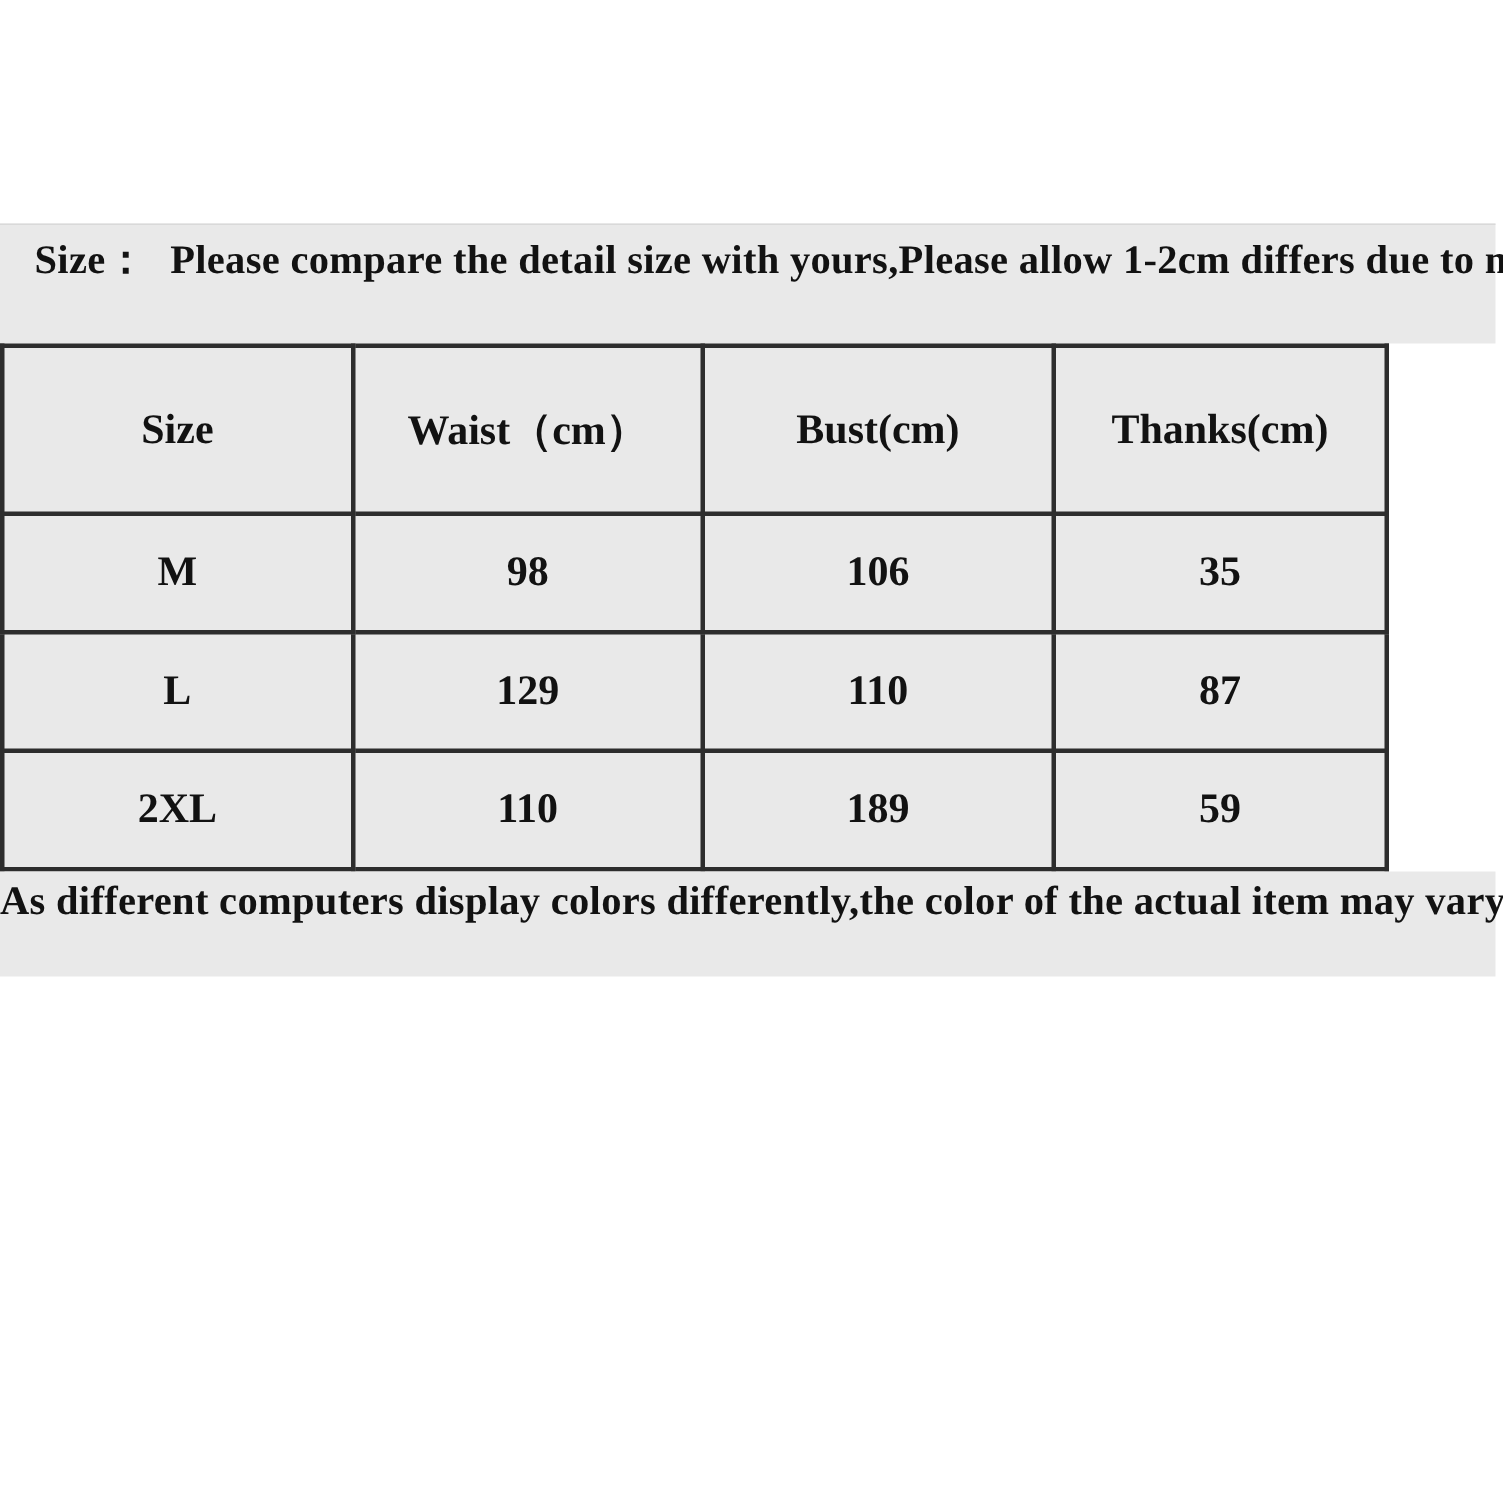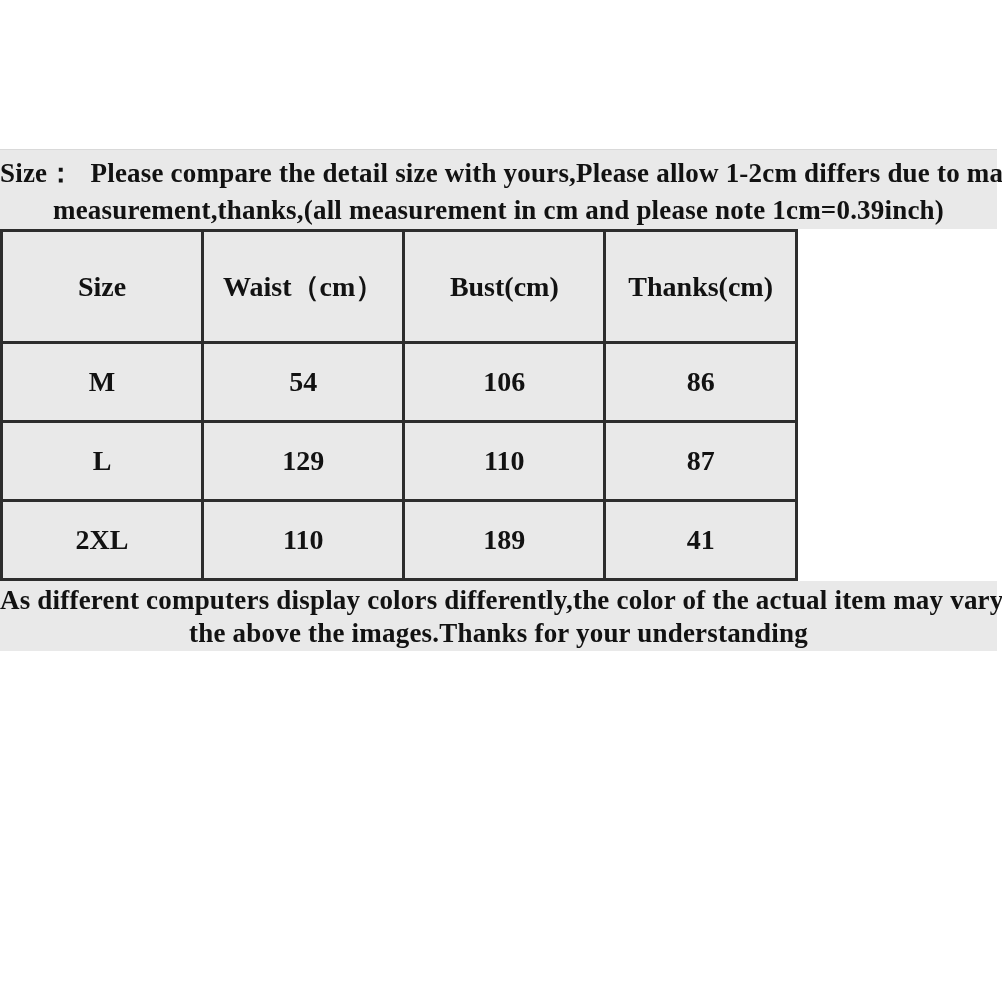--- a/index.html
+++ b/index.html
@@ -26,24 +26,24 @@
     border-top: 1px solid #d9d9d9;
     height: 80px;
     text-align: center;
     font-weight: bold;
     font-size: 27px;
     line-height: 37px;
     padding-top: 5px;
     letter-spacing: 0.2px;
     white-space: nowrap;
   }
-  .notice-top .lbl { margin-right: 16px; }
+  .notice-top .lbl { margin-right: 16px; margin-left: 23px; }
   
   table.size-table {
-    width: 798px;
+    width: 926px;
     border-collapse: collapse;
     table-layout: fixed;
     background: #e9e9e9;
   }
   table.size-table td, table.size-table th {
     border: 3px solid #2d2d2d;
     text-align: center;
     vertical-align: middle;
     font-weight: bold;
     font-size: 28px;
@@ -66,57 +66,55 @@
   }
 </style>
 </head>
 <body>
 
 <div class="canvas">
   <div class="sheet">
 
     <div class="notice-top">
       <div><span class="lbl">Size：</span><span>Please compare the detail size with yours,Please allow 1-2cm differs due to manual</span></div>
-      <div>measurement,thanks,(all measurement in cm and please note 1cm=0.39inch)</div>
     </div>
 
     <table class="size-table">
       <colgroup>
         <col style="width:25.3%">
           <col style="width:25.3%">
         <col style="width:25.3%">
           <col style="width:24.1%">
       </colgroup>
       <tbody>
         <tr class="hdr-row">
           <th>Size</th>
           <th>Waist（cm）</th>
           <th>Bust(cm)</th>
           <th>Thanks(cm)</th>
         </tr>
         <tr class="data-row">
           <td>M</td>
-          <td>54</td>
+          <td>98</td>
           <td>106</td>
-          <td>86</td>
+          <td>35</td>
         </tr>
         <tr class="data-row">
           <td>L</td>
           <td>129</td>
           <td>110</td>
           <td>87</td>
         </tr>
         <tr class="data-row">
           <td>2XL</td>
           <td>110</td>
           <td>189</td>
-          <td>41</td>
+          <td>59</td>
         </tr>
       </tbody>
     </table>
 
     <div class="notice-bottom">
       <div>As different computers display colors differently,the color of the actual item may vary slightly from</div>
-      <div>the above the images.Thanks for your understanding</div>
     </div>
 
   </div>
 </div>
 
 </body></html>

